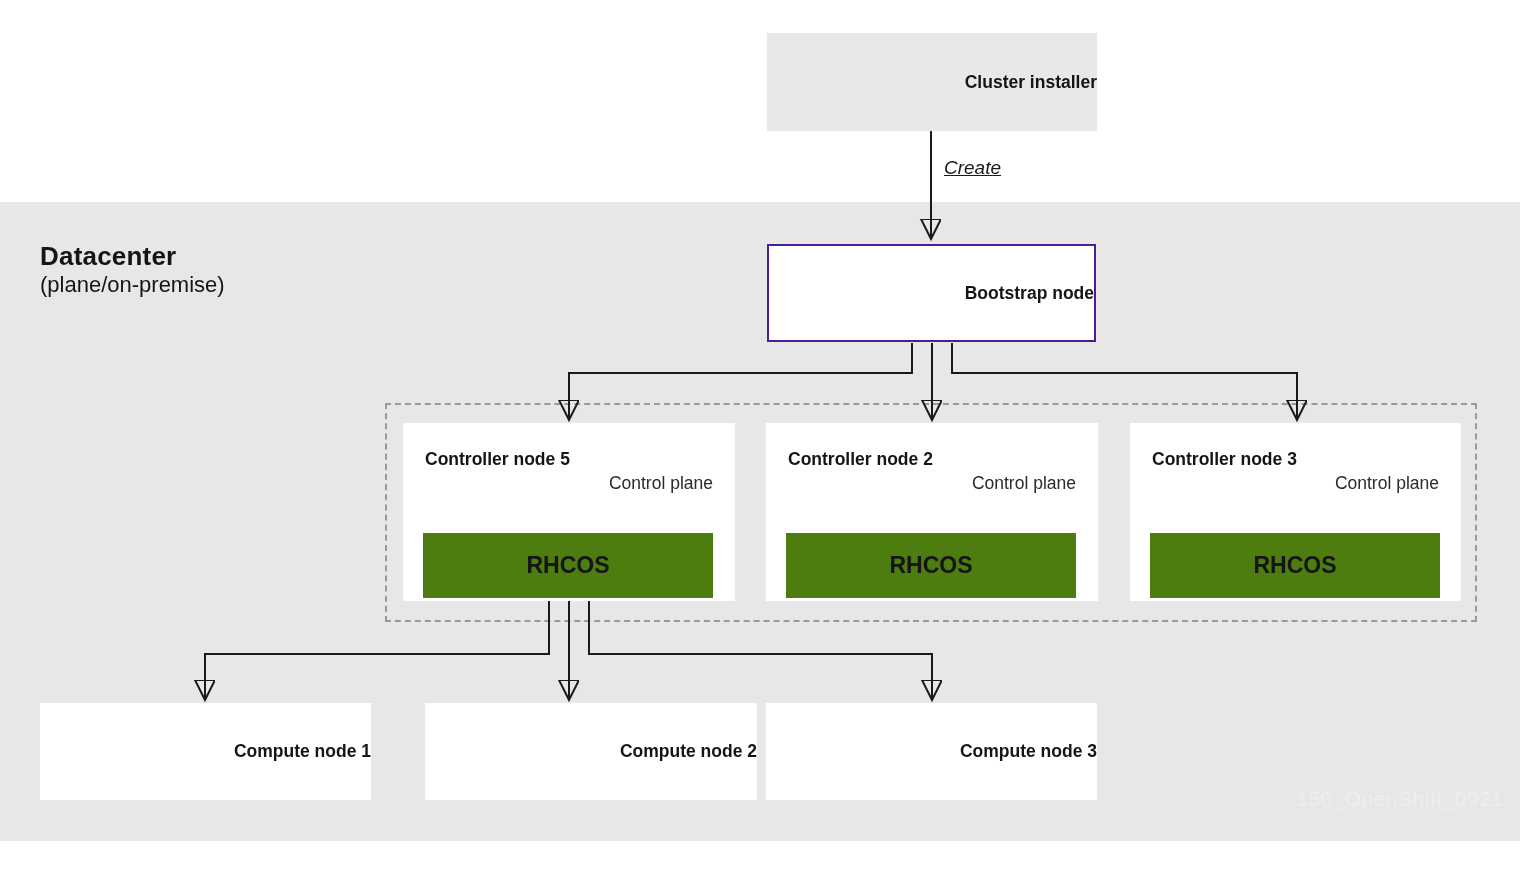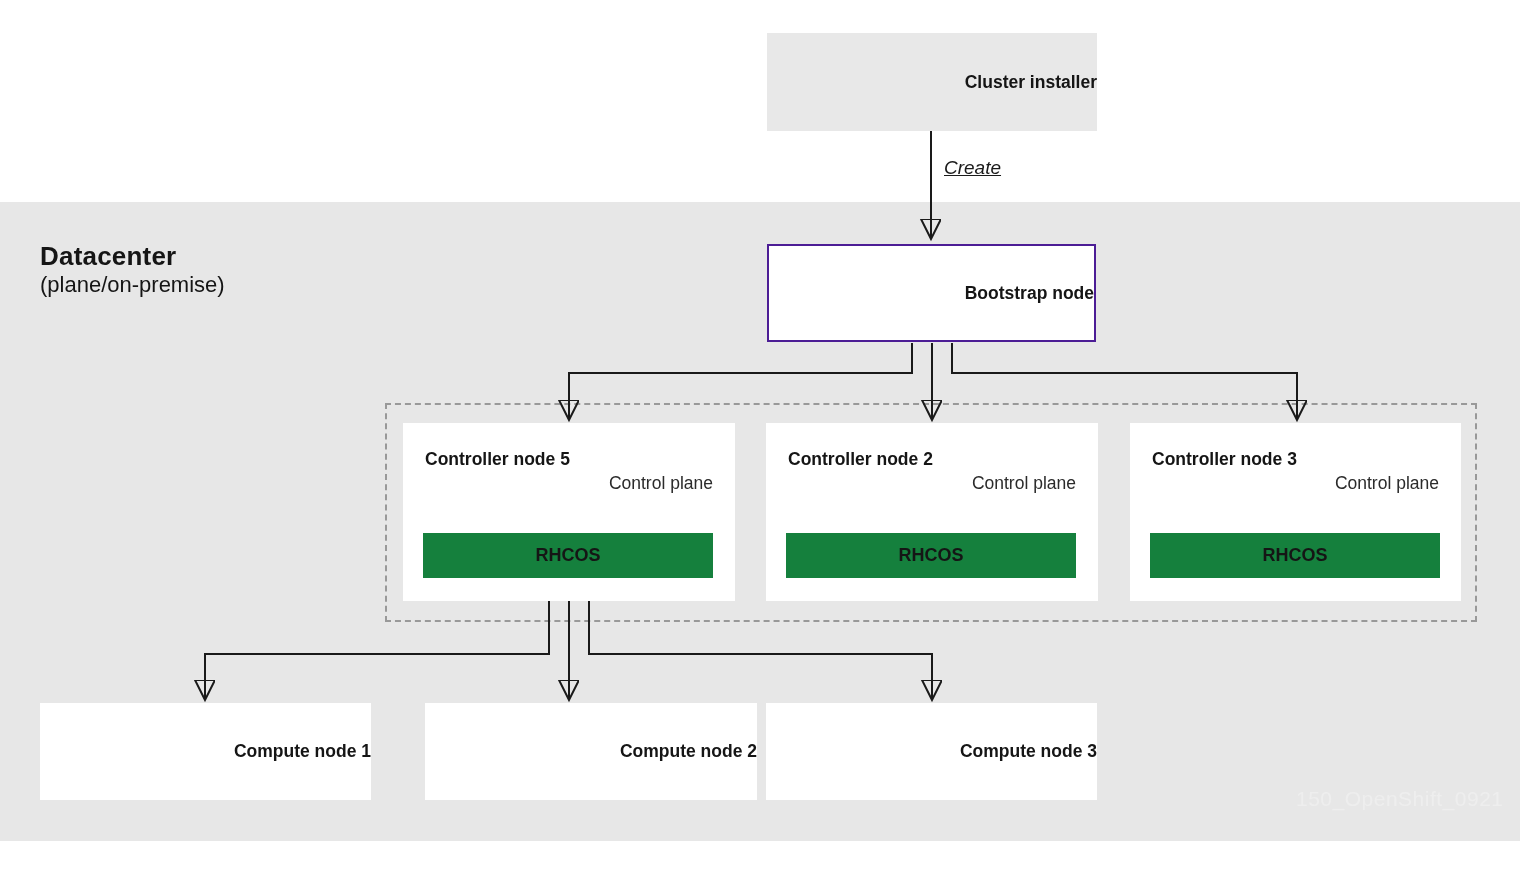--- a/index.html
+++ b/index.html
@@ -43,24 +43,24 @@
   .ctrl {
     position: absolute; top: 423px; height: 178px; width: 332px;
     background: #ffffff; padding: 24px 22px 0 22px;
   }
   .ctrl-1 { left: 403px; }
   .ctrl-2 { left: 766px; }
   .ctrl-3 { left: 1130px; width: 331px; }
   .ctrl-title { font-size: 17.5px; font-weight: 700; line-height: 24px; }
   .ctrl-role  { font-size: 17.5px; font-weight: 400; line-height: 24px; color: #2b2b2b; text-align: right; }
   .rhcos {
-    position: absolute; left: 20px; top: 110px; width: 290px; height: 45px;
-    background: #15803d;
+    position: absolute; left: 20px; top: 110px; width: 290px; height: 65px;
+    background: #4d7c0f;
     display: flex; align-items: center; justify-content: center;
-    font-size: 18px; font-weight: 600;
+    font-size: 23px; font-weight: 600;
   }
 
   .compute { top: 703px; height: 97px; width: 331px; background: #ffffff; }
   .compute-1 { left: 40px; }
   .compute-2 { left: 425px; width: 332px; }
   .compute-3 { left: 766px; }
 
   .connectors {
     position: absolute; left: 0; top: 0; width: 1520px; height: 882px;
     pointer-events: none;

